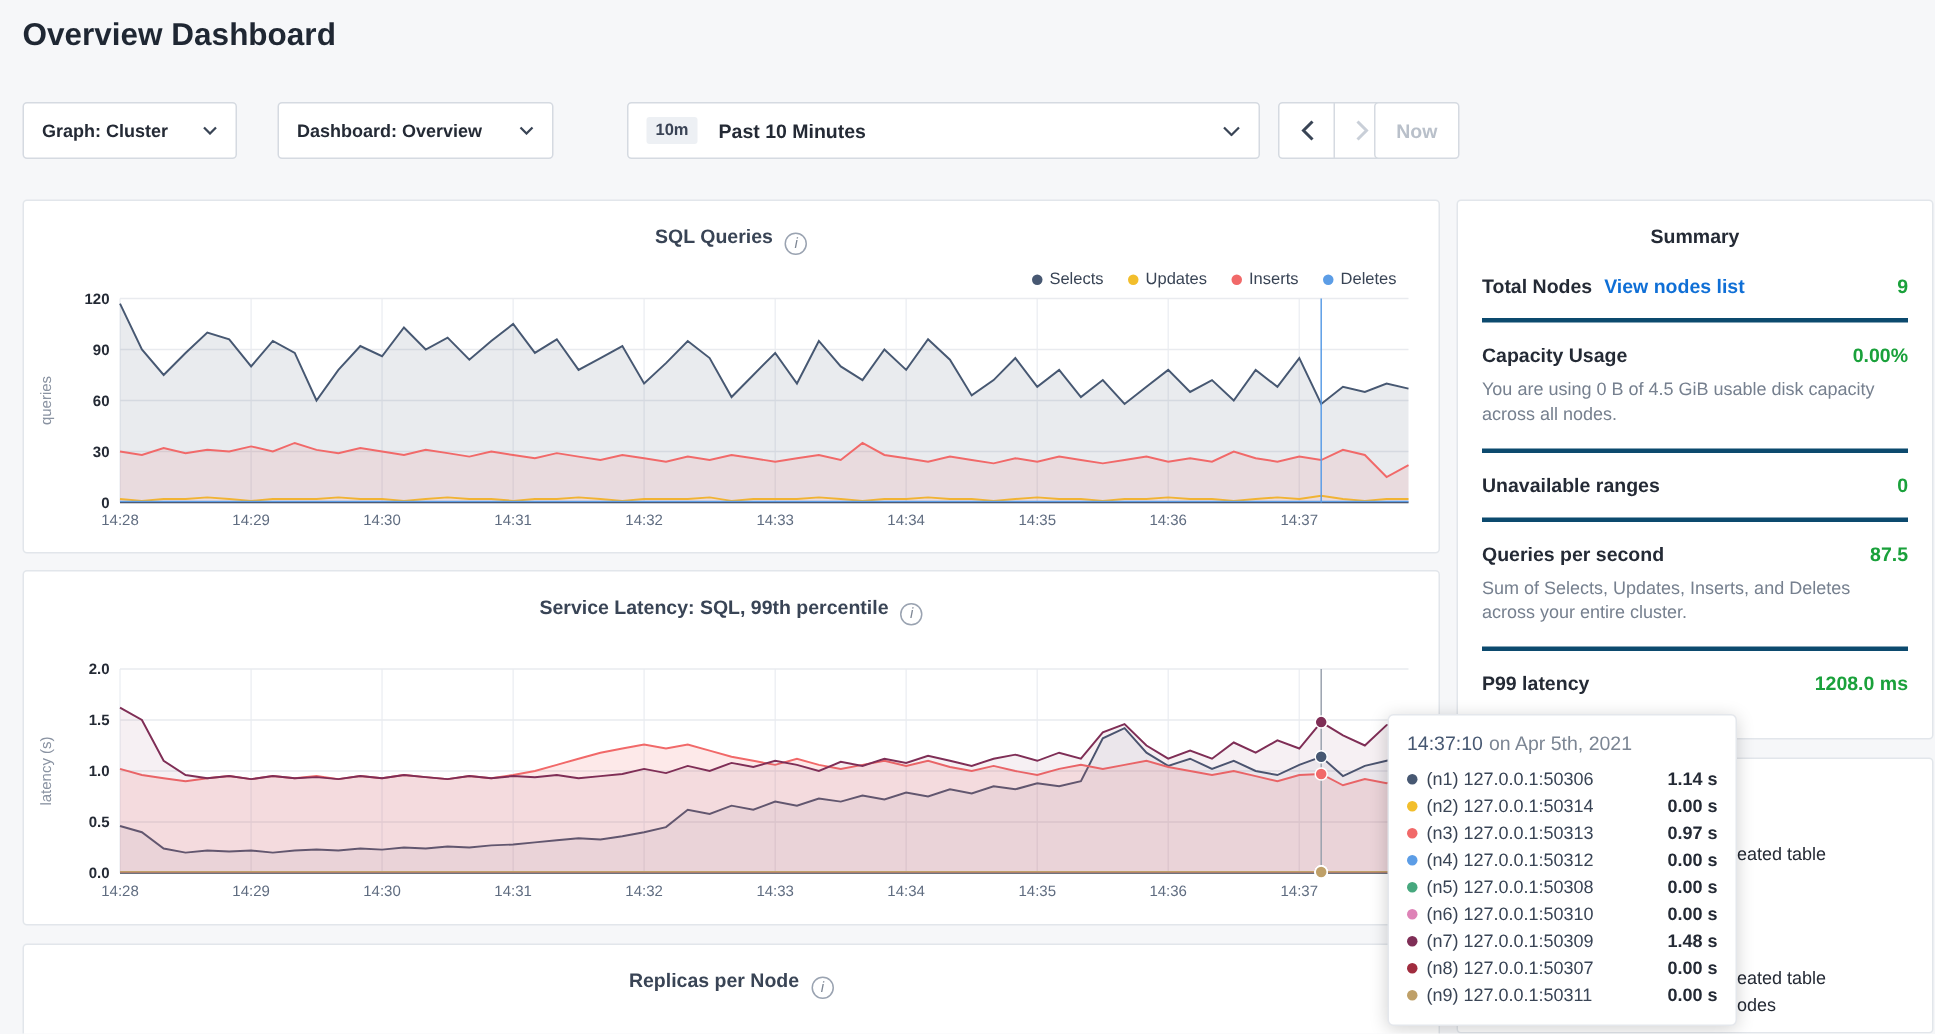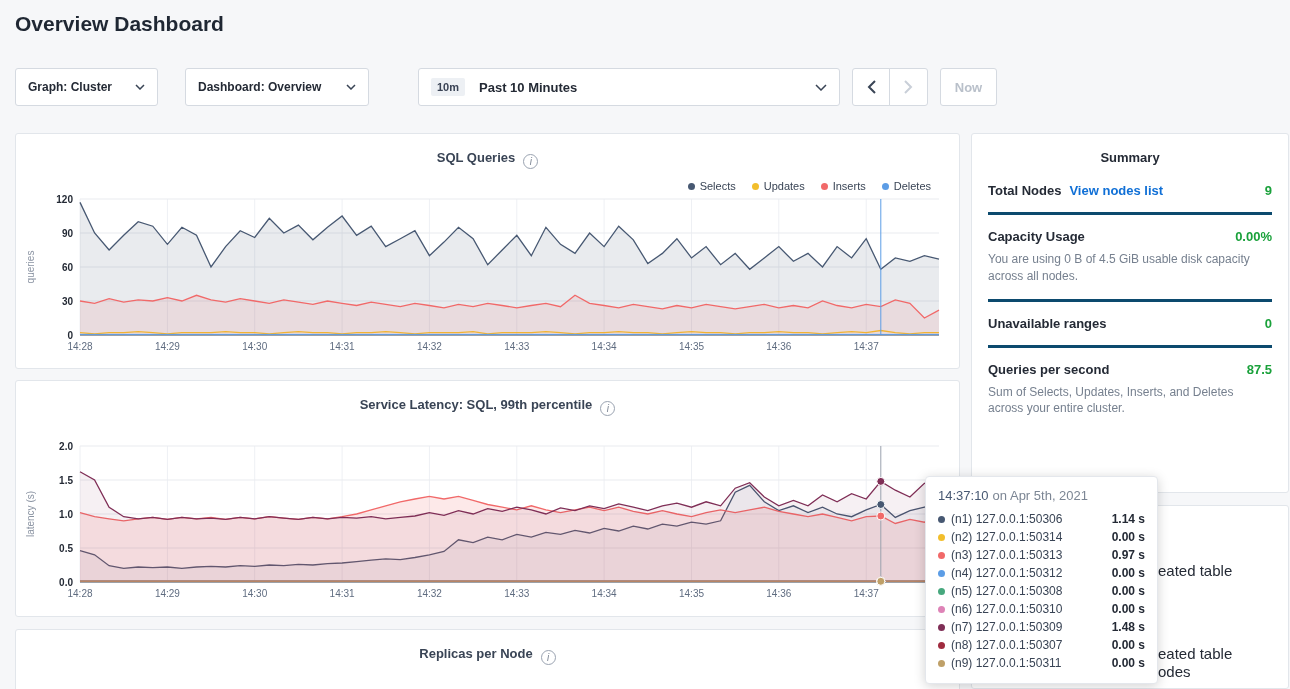--- a/index.html
+++ b/index.html
@@ -50,21 +50,21 @@
   .tooltip {
     position:absolute; left:925px; top:476px; width:233px; background:#fff;
     border:1px solid #e4e7ec; border-radius:4px; box-shadow:0 2px 12px rgba(0,0,0,0.18);
     padding:11px 12px; z-index:30;
   }
   .tt-title { font-size:13px; color:#475872; margin-bottom:7px; }
   .tt-date { color:#7c8694; margin-left:4px; }
   .tt-row { display:flex; align-items:center; gap:6px; height:18px; font-size:12px; color:#394455; }
   .tt-val { margin-left:auto; font-weight:700; color:#242a35; }
 
-  .frag { position:absolute; font-size:15px; color:#242a35; white-space:nowrap; }
+  .frag { position:absolute; font-size:12px; color:#242a35; white-space:nowrap; }
 </style>
 </head>
 <body>
 
 <div class="page-title">Overview Dashboard</div>
 
 <div class="dd" style="left:15px; top:68px; width:143px;">
   <span>Graph: Cluster</span>
   <svg width="10" height="6">
       <path d="M1 1 L5 5 L9 1" stroke="#394455" stroke-width="1.5" fill="none"></path>
@@ -91,21 +91,21 @@
 <div class="navbtn" style="left:852px; top:68px; border-radius:3px 0 0 3px;">
   <svg width="9" height="14">
       <path d="M8 1 L2 7 L8 13" stroke="#394455" stroke-width="2" fill="none"></path>
     </svg>
 </div>
 <div class="navbtn" style="left:890px; top:68px; border-radius:0 3px 3px 0; margin-left:-1px;">
   <svg width="9" height="14">
       <path d="M1 1 L7 7 L1 13" stroke="#c9cfd8" stroke-width="2" fill="none"></path>
     </svg>
 </div>
-<div class="now-btn" style="left:940px; top:68px;">Now</div>
+<div class="now-btn" style="left:916px; top:68px;">Now</div>
 
 <div class="panel" style="left:15px; top:133px; width:945px; height:236px;">
   <div class="chart-header">
     <span>SQL Queries</span><span class="info-icon">i</span>
   </div>
   <div class="legend" id="legend1">
       <span class="legend-item">
         <span class="dot" style="background: rgb(71, 88, 114);"></span>
         <span>Selects</span>
       </span>
@@ -257,20 +257,26 @@
   </div>
 
   <div class="srow">
     <div class="srow-main">
       <span>Queries per second</span>
       <span class="sval">87.5</span>
     </div>
     <div class="ssub">Sum of Selects, Updates, Inserts, and Deletes across your entire cluster.</div>
   </div>
 
+  <div class="srow">
+    <div class="srow-main">
+      <span>P99 latency</span>
+      <span class="sval">1208.0 ms</span>
+    </div>
+  </div>
 </div>
 
 <div class="panel" style="left:971px; top:505px; width:318px; height:184px;">
   <span class="frag" style="left:186px; top:56px;">eated table</span>
   <span class="frag" style="left:186px; top:139px;">eated table</span>
   <span class="frag" style="left:186px; top:157px;">odes</span>
 </div>
 
 <div class="tooltip">
   <div class="tt-title">

